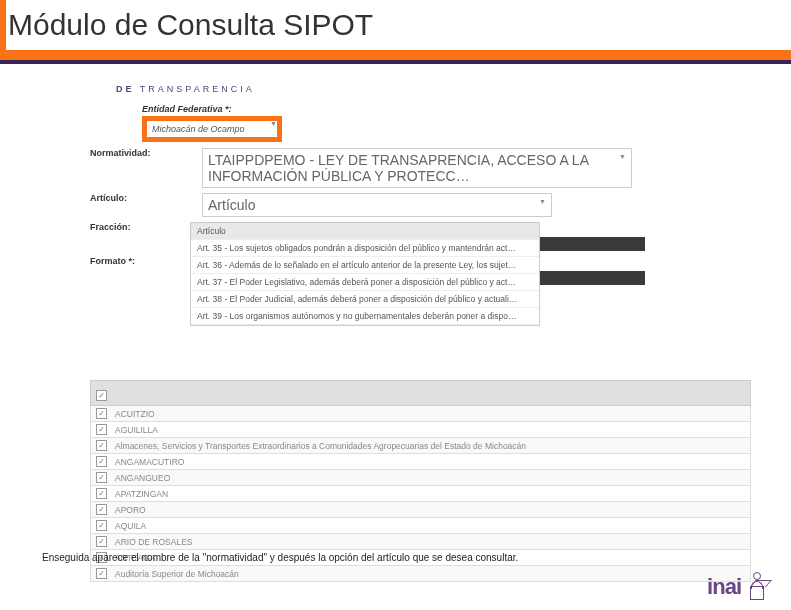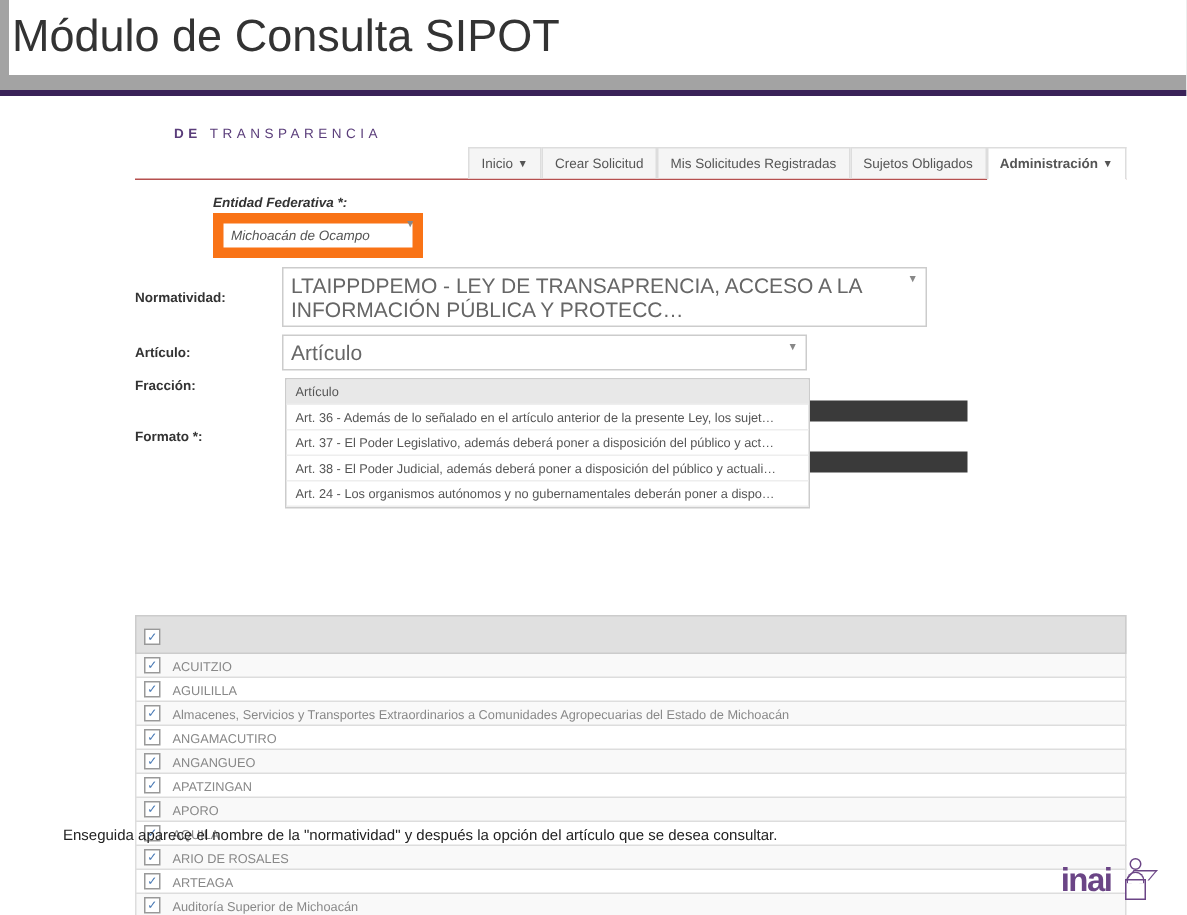--- a/index.html
+++ b/index.html
@@ -1,38 +1,38 @@
 <!DOCTYPE html>
 <html><head>
 <meta charset="utf-8">
 <style>
   * { box-sizing: border-box; margin: 0; padding: 0; }
   body { font-family: Arial, sans-serif; width: 791px; height: 610px; background: #fff; overflow: hidden; position: relative; }
   
-  .slide-title-bar { background: #a3a3a3; height: 64px; display: flex; align-items: center; padding-left: 6px; border-bottom: 4px solid #3a2258; }
+  .slide-title-bar { background: #f97316; height: 64px; display: flex; align-items: center; padding-left: 6px; border-bottom: 4px solid #3a2258; }
   .slide-title { font-size: 30px; color: #333; background: #fff; width: 100%; height: 50px; line-height: 50px; margin-top: -10px; padding-left: 2px; font-weight: 400; }
   
   .content-area { padding: 20px 40px 0 90px; }
   
   .logo-row { font-size: 9px; letter-spacing: 3px; color: #5a3d7a; text-transform: uppercase; margin-bottom: 4px; }
   .logo-row .de { font-weight: bold; margin-left: 26px; }
   
   .nav-tabs { display: flex; justify-content: flex-end; border-bottom: 1px solid #b5504f; gap: 0; font-size: 9px; }
   .nav-tab { padding: 5px 8px; color: #555; border: 1px solid #ddd; border-bottom: none; background: #f5f5f5; cursor: pointer; display: flex; align-items: center; gap: 3px; }
   .nav-tab.active { background: #fff; font-weight: bold; border-bottom: 1px solid #fff; margin-bottom: -1px; }
   .caret { font-size: 7px; }
   
   .form-row { display: flex; gap: 32px; margin: 10px 0 6px 52px; font-style: italic; }
   .form-group { display: flex; flex-direction: column; }
   .form-label { font-size: 9px; font-weight: bold; color: #333; margin-bottom: 2px; }
-  .form-select { font-size: 9px; border: 7px solid #f97316; padding: 3px 20px 3px 5px; color: #555; background: #fff; position: relative; min-width: 140px; }
+  .form-select { font-size: 9px; border: 5px solid #f97316; padding: 3px 20px 3px 5px; color: #555; background: #fff; position: relative; min-width: 140px; }
   .sel-caret { position: absolute; right: 5px; top: 4px; font-size: 7px; color: #888; }
   .sel-wrap { position: relative; display: inline-block; }
   
-  .field-row { display: flex; align-items: center; margin: 5px 0; gap: 8px; }
+  .field-row { display: flex; align-items: flex-start; margin: 5px 0; gap: 22px; }
   .field-label { font-size: 9px; font-weight: bold; color: #333; width: 90px; }
   .field-input { flex: 1; max-width: 430px; font-size: 14px; border: 1px solid #ccc; padding: 3px 5px; color: #666; background: #fff; }
   .field-input-wrap { position: relative; flex: 1; max-width: 430px; }
   .field-input-wrap .field-input { width: 100%; }
   .field-input-wrap .sel-caret { right: 6px; top: 5px; }
   
   .dark-bar { background: #3a3a3a; height: 14px; margin: 2px 0; width: 455px; margin-left: 100px; }
   
   .dropdown-open { border: 1px solid #ccc; background: #fff; width: 350px; margin-left: 100px; position: absolute; z-index: 10; }
   .dropdown-item { font-size: 8.5px; padding: 3px 6px; color: #555; border-bottom: 1px solid #eee; cursor: pointer; white-space: nowrap; overflow: hidden; text-overflow: ellipsis; }
@@ -62,33 +62,20 @@
 <div class="slide-title-bar">
   <div class="slide-title">Módulo de Consulta SIPOT</div>
 </div>
 
 <div class="content-area">
   <div class="logo-row">
     <span class="de">DE</span>
     <span>TRANSPARENCIA</span>
   </div>
 
-  <div class="nav-tabs">
-    <div class="nav-tab">
-        <span>Inicio</span>
-        <span class="caret">▼</span>
-      </div>
-    <div class="nav-tab">Crear Solicitud</div>
-    <div class="nav-tab">Mis Solicitudes Registradas</div>
-    <div class="nav-tab">Sujetos Obligados</div>
-    <div class="nav-tab active">
-        <span>Administración</span> 
-        <span class="caret">▼</span>
-      </div>
-  </div>
 
   <div class="form-row">
     <div class="form-group">
       <div class="form-label">Entidad Federativa *:</div>
       <div class="sel-wrap">
           <div class="form-select">Michoacán de Ocampo</div>
           <span class="sel-caret">▼</span>
         </div>
     </div>
   </div>
@@ -105,24 +92,25 @@
     <div class="field-row">
       <div class="field-label">Artículo:</div>
       <div class="field-input-wrap" style="max-width:350px">
           <div class="field-input">Artículo</div>
           <span class="sel-caret">▼</span>
         </div>
     </div>
 
     <div class="dropdown-open" id="dropdown-list">
         <div class="dropdown-item selected">Artículo</div>
+        <div class="dropdown-item">Art. 35 - Los sujetos obligados pondrán a disposición del público y mantendrán act…</div>
         <div class="dropdown-item">Art. 36 - Además de lo señalado en el artículo anterior de la presente Ley, los sujet…</div>
         <div class="dropdown-item">Art. 37 - El Poder Legislativo, además deberá poner a disposición del público y act…</div>
         <div class="dropdown-item">Art. 38 - El Poder Judicial, además deberá poner a disposición del público y actuali…</div>
-        <div class="dropdown-item">Art. 24 - Los organismos autónomos y no gubernamentales deberán poner a dispo…</div>
+        <div class="dropdown-item">Art. 39 - Los organismos autónomos y no gubernamentales deberán poner a dispo…</div>
       </div>
 
     <div class="field-row" style="margin-top:4px">
       <div class="field-label">Fracción:</div>
     </div>
     <div class="dark-bar"></div>
     <div class="field-row">
       <div class="field-label">Formato *:</div>
     </div>
     <div class="dark-bar"></div>

